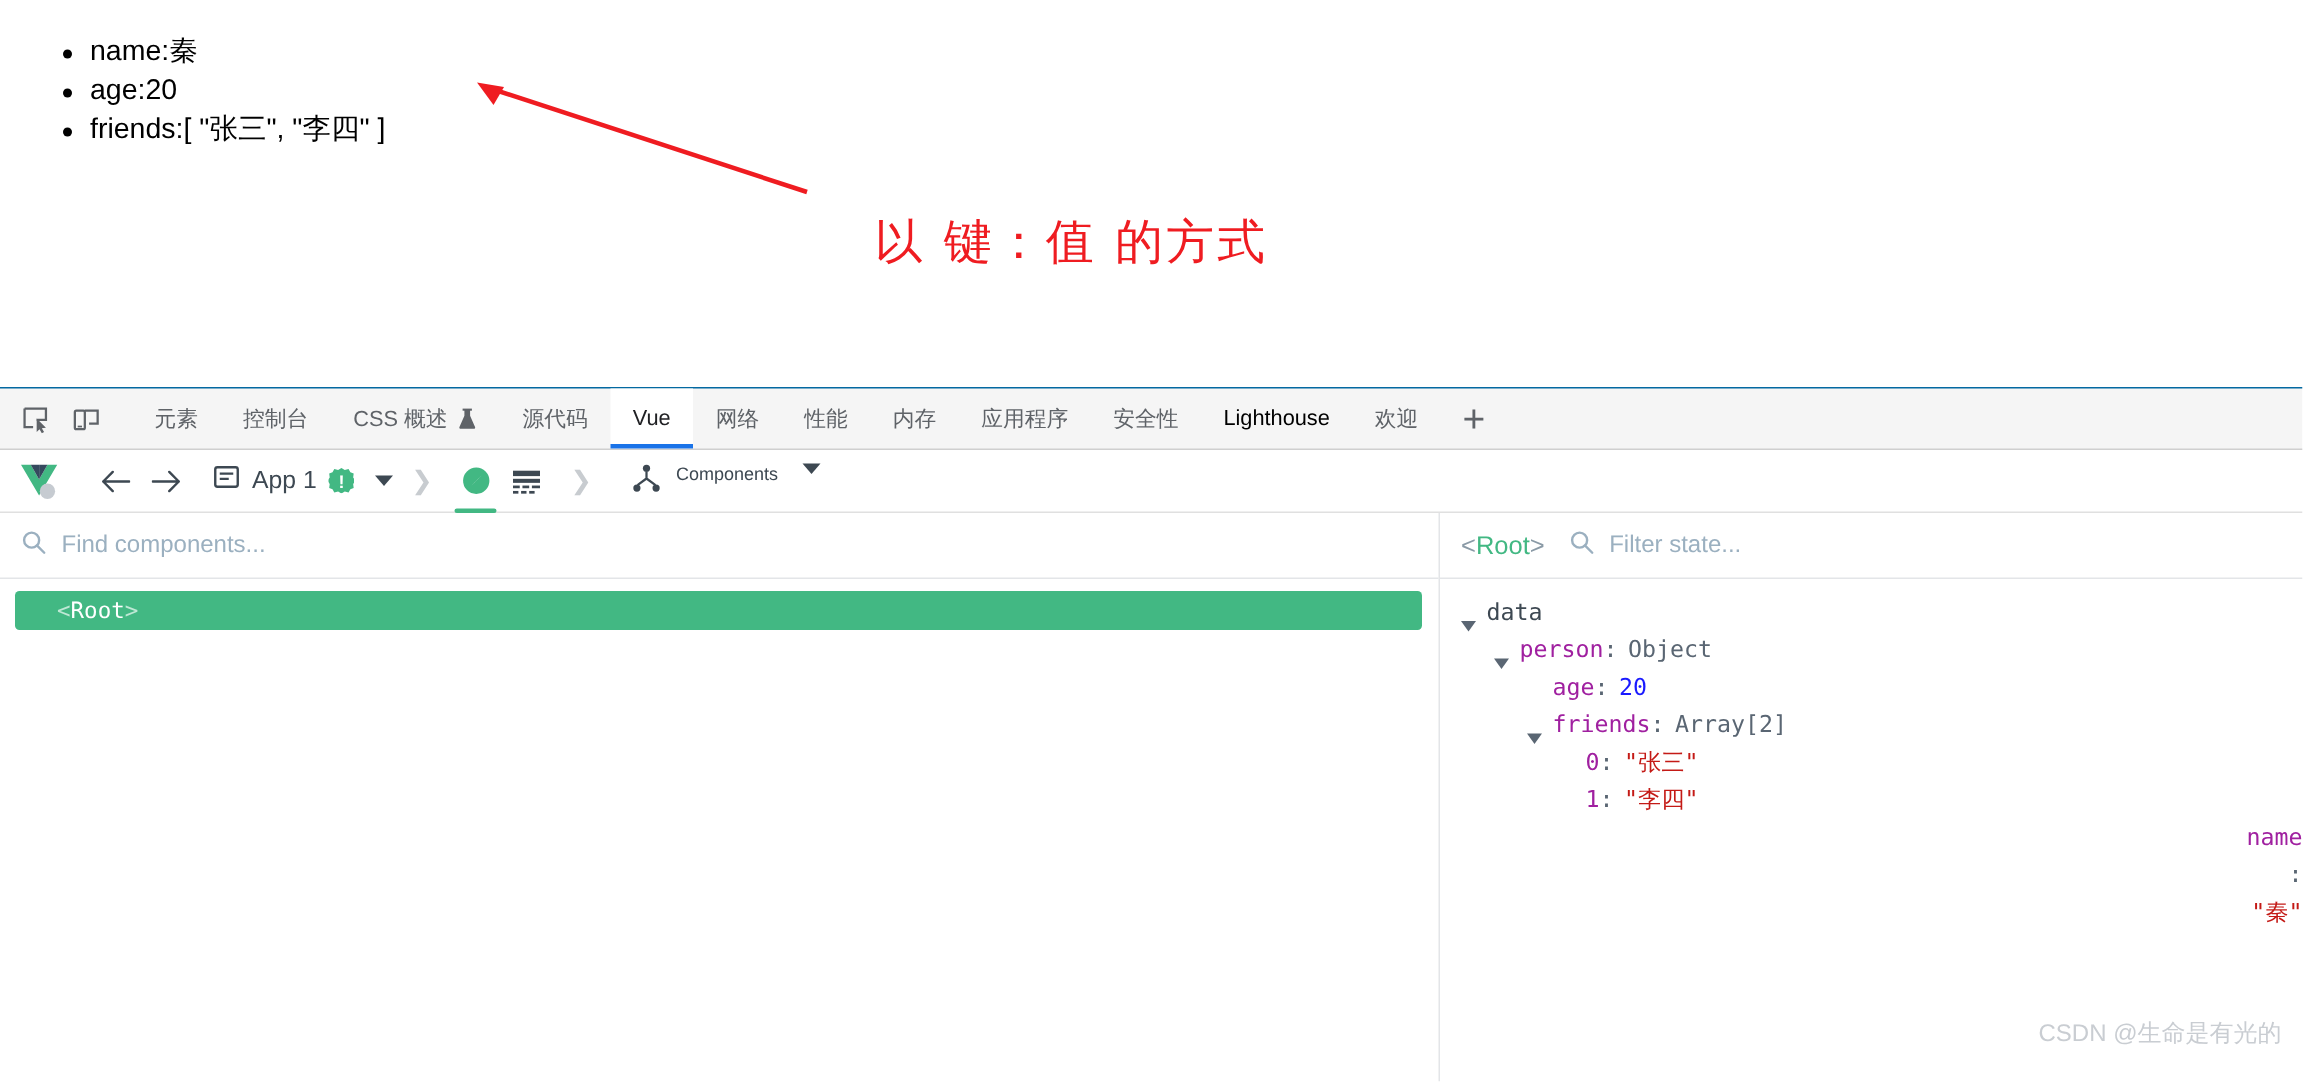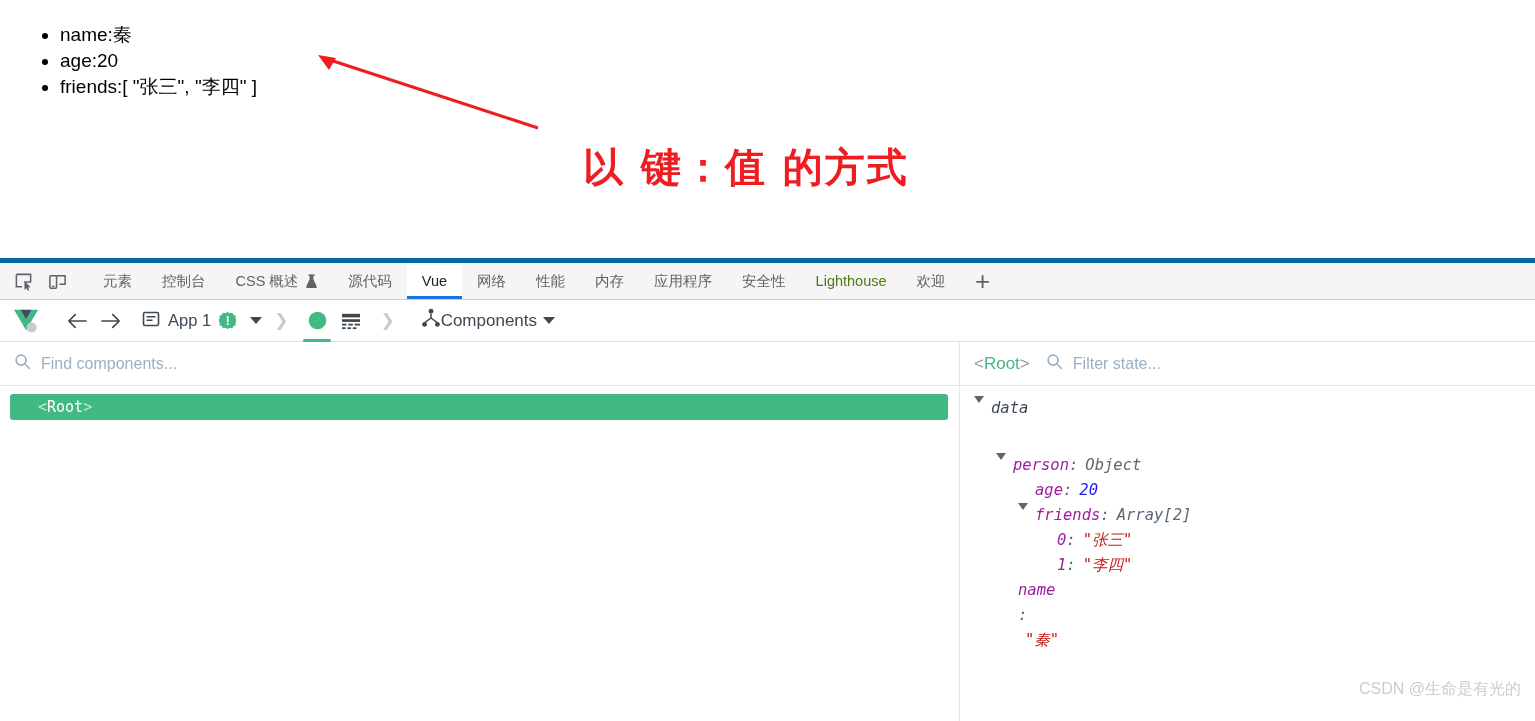--- a/index.html
+++ b/index.html
@@ -35,35 +35,35 @@
     border-radius: 50%;
     background: #000;
   }
 
   
   .annot-arrow { position:absolute; left:310px; top:50px; }
   .annot-text {
     position: absolute;
     left: 583px; top: 140px;
     font-family: "DejaVu Sans", sans-serif;
-    font-size: 40px;
-    font-weight: 700;
+    font-size: 32px;
+    font-weight: 400;
     color: #ef1c21;
     letter-spacing: 2px;
     white-space: nowrap;
   }
 
   
   .devtools { position:absolute; left:0; top:258px; width:1535px; height:463px; background:#fff; }
 
   .tabbar {
     position: relative;
     height: 42px;
     background: #f5f5f5;
-    border-top: 5px solid #0369a1;
+    border-top: 1px solid #0369a1;
     border-bottom: 1px solid #cfcfcf;
     display: flex;
     align-items: stretch;
   }
   .tb-icon {
     display: flex; align-items: center; justify-content: center;
     width: 34px;
     color: #5f6368;
   }
   .tb-icon:first-child { margin-left: 6px; }
@@ -81,21 +81,21 @@
     background: #ffffff;
     color: #202124;
   }
   .tab.active::after {
     content: "";
     position: absolute;
     left: 0; right: 0; bottom: 0;
     height: 3px;
     background: #1a73e8;
   }
-  .tab.dim { color: #4d7c0f; }
+  .tab.dim { color: #000000; }
   .tab-plus {
     display:flex; align-items:center; justify-content:center;
     width: 44px; color:#5f6368; font-size: 26px; font-weight: 300;
     line-height: 1;
   }
 
   
   .vue-toolbar {
     position: relative;
     height: 42px;
@@ -139,23 +139,23 @@
     display:flex; align-items:center; justify-content:center;
     height: 42px; width: 34px;
     position: relative;
   }
   .icon-btn.sel::after {
     content:"";
     position:absolute; left:3px; right:3px; bottom:0;
     height: 3px; background:#42b883; border-radius:2px;
   }
   .comp-label {
-    display:flex; align-items:center; 
+    display:flex; align-items:flex-start; gap:10px;
     margin-left: 14px;
-    font-size: 17px; color:#3d4852;
+    font-size: 12px; color:#3d4852;
   }
 
   
   .panes { position: relative; height: 379px; display: flex; }
   .pane-left { width: 960px; border-right: 1px solid #e3e5e8; position: relative; }
   .pane-right { flex: 1; position: relative; }
 
   .search-row {
     height: 44px;
     display: flex; align-items: center;
@@ -191,21 +191,21 @@
   }
   .comp-row .ang { color: #bfe8d5; }
 
   
   .state-tree {
     padding: 10px 0 0 0;
     font-family: "DejaVu Sans Mono", monospace;
     font-size: 15.5px;
     line-height: 25px;
   }
-  .st-row { display:flex; align-items:flex-start; white-space: nowrap; height: 25px; font-style: italic; }
+  .st-row { display:flex; align-items:flex-end; white-space: nowrap; height: 25px; }
   .tri {
     width: 0; height: 0;
     border-left: 5px solid transparent;
     border-right: 5px solid transparent;
     border-top: 7px solid #5a6673;
     margin-right: 7px;
     flex: 0 0 auto;
   }
   .tri-gap { width: 17px; flex: 0 0 auto; }
   .k-root { color: #3d4852; }
@@ -406,21 +406,21 @@
               <line x1="11.4" y1="11.4" x2="16.4" y2="16.4" stroke="#9bb0c0" stroke-width="1.7" stroke-linecap="round"></line>
             </svg>
           </span>
           <span class="search-ph">Filter state...</span>
         </div>
         <div class="state-tree" id="state-tree-host">
             <div class="st-row" style="padding-left: 14px;">
               <span class="tri"></span>
               <span class="k-root">data</span>
             </div>
-            <div class="st-row" style="padding-left: 36px; margin-top: 32px;">
+            <div class="st-row" style="padding-left: 36px;">
               <span class="tri"></span>
               <span class="k-prop">person</span>
               <span class="punct">:</span>
               <span class="v-type" style="margin-left: 7px;">Object</span>
             </div>
             <div class="st-row" style="padding-left: 58px;">
               <span class="tri-gap"></span>
               <span class="k-prop">age</span>
               <span class="punct">:</span>
               <span class="v-num" style="margin-left: 7px;">20</span>

